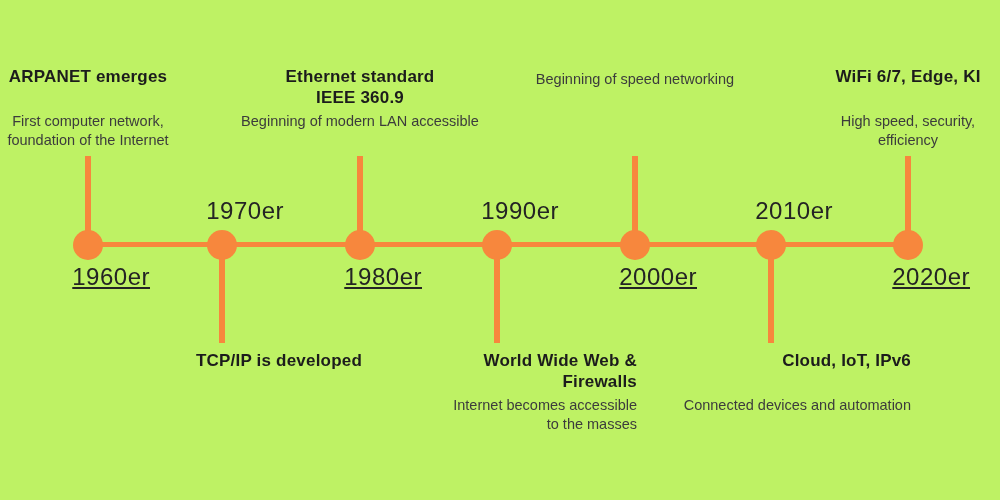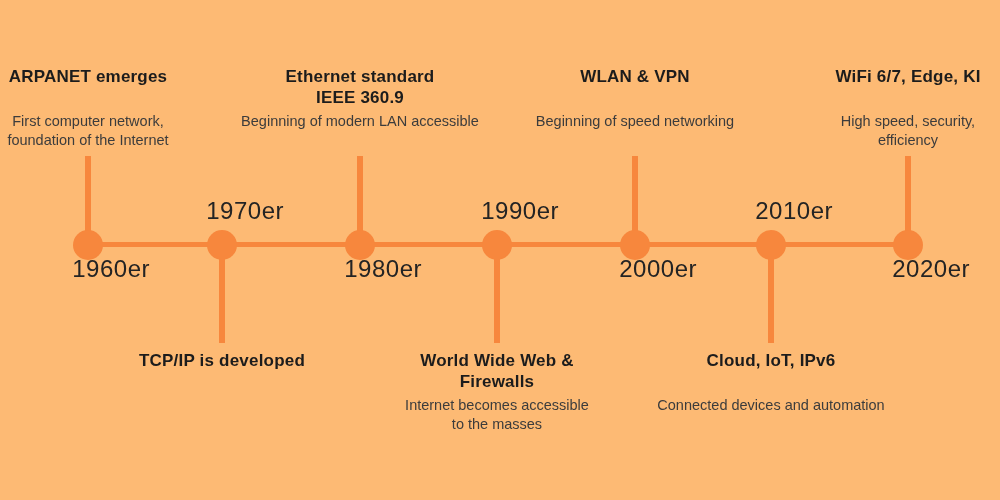--- a/index.html
+++ b/index.html
@@ -9,21 +9,21 @@
     --decade-color:#242424;
   }
   *{margin:0;padding:0;box-sizing:border-box;}
   html,body{background:#ffffff;}
   body{
     font-family:"Liberation Sans", sans-serif;
     width:1000px;height:500px;
     position:relative;overflow:hidden;
   }
   .canvas{
-    position:absolute;left:0;top:0;width:1000px;height:500px;background:#fdba74;
+    position:absolute;left:0;top:0;width:1000px;height:500px;background:#bef264;
   }
   .axis{
     position:absolute;left:88px;top:242px;width:820px;height:5px;
     background:var(--accent);
   }
   .event{
     position:absolute;top:0;width:0;height:500px;
   }
   .dot{
     position:absolute;left:-15px;top:230px;width:30px;height:30px;
@@ -33,26 +33,26 @@
     position:absolute;left:-3px;width:6px;background:var(--accent);
   }
   .connector.up{top:156px;height:92px;}
   .connector.down{top:245px;height:98px;}
   .decade{
     position:absolute;left:-62px;width:124px;text-align:right;
     font-size:24px;font-weight:400;letter-spacing:0.5px;
     color:var(--decade-color);line-height:26px;
   }
   .decade.above{top:198px;}
-  .decade.below{top:256px;}
+  .decade.below{top:264px;text-decoration:underline;}
   .info{
     position:absolute;left:-140px;width:280px;text-align:center;
   }
   .info.top{top:66px;}
-  .info.bottom{top:350px;}
+  .info.bottom{top:350px;text-align:right;}
   .event-title{
     font-size:17px;font-weight:700;line-height:21px;
     letter-spacing:0.2px;color:var(--title-color);
     min-height:42px;white-space:pre-line;
   }
   .event-desc{
     margin-top:4px;font-size:14.5px;font-weight:400;line-height:18.5px;
     color:var(--body-color);white-space:pre-line;
   }
 </style>
@@ -101,21 +101,20 @@
     <div class="info bottom">
       <div class="event-title">World Wide Web &amp;
 Firewalls</div>
       <div class="event-desc">Internet becomes accessible
 to the masses</div>
     </div>
   </div>
 
   <div class="event" style="left:635px">
     <div class="info top">
-      <div class="event-title">WLAN &amp; VPN</div>
       <div class="event-desc">Beginning of speed networking</div>
     </div>
     <div class="connector up"></div>
     <div class="dot"></div>
     <div class="decade below">2000er</div>
   </div>
 
   <div class="event" style="left:771px">
     <div class="decade above">2010er</div>
     <div class="dot"></div>

